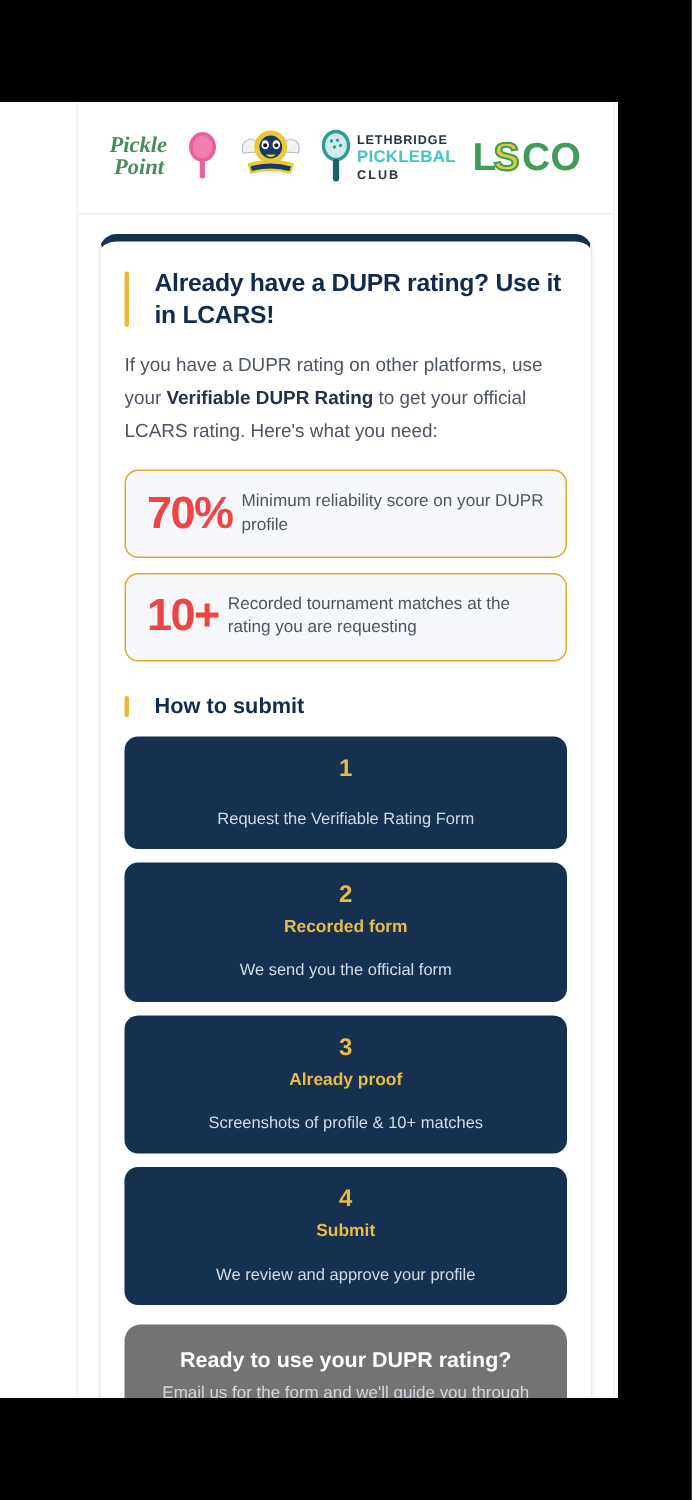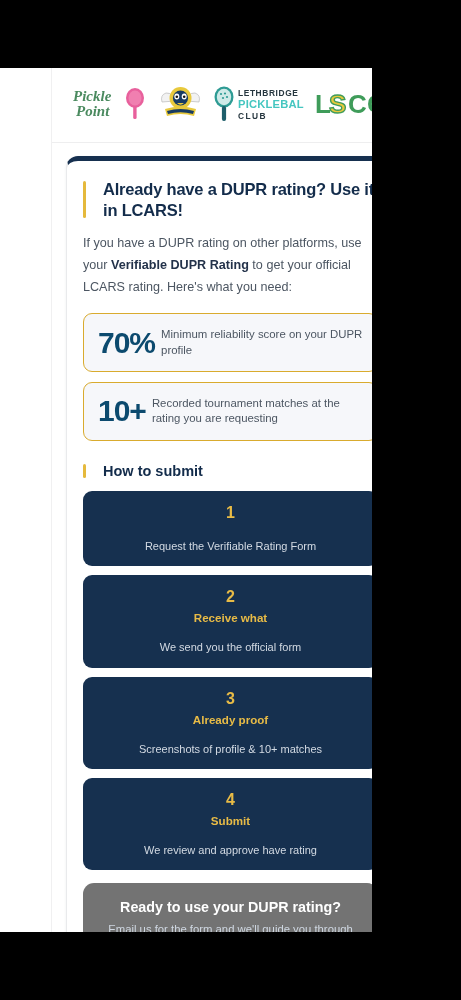--- a/index.html
+++ b/index.html
@@ -6,21 +6,21 @@
 
   html, body {
     width: 461px;
     height: 1000px;
     background: #000000;
     font-family: "Liberation Sans", sans-serif;
   }
 
   #viewport {
     position: relative;
-    width: 372px;
+    width: 412px;
     height: 1000px;
     background: #000000;
     overflow: hidden;
   }
 
   
   .chrome-bar {
     position: absolute;
     left: 0;
     width: 461px;
@@ -111,21 +111,21 @@
     gap: 2px;
     background: #f6f7fa;
     border: 1.5px solid #d9ab2e;
     border-radius: 9px;
     padding: 13px 14px;
     margin-bottom: 10px;
     min-height: 56px;
   }
   .req-box:last-child { margin-bottom: 0; }
   .req-num {
-    color: #0c4a6e;
+    color: #ef4444;
     font-size: 30px;
     font-weight: bold;
     line-height: 1;
     letter-spacing: -1px;
     flex: 0 0 auto;
   }
   .req-text {
     font-size: 11.4px;
     line-height: 1.35;
     color: #4c5662;
@@ -268,34 +268,34 @@
 
         <div class="steps">
 
           <div class="step">
             <div class="step-num">1</div>
             <div class="step-desc">Request the Verifiable Rating Form</div>
           </div>
 
           <div class="step">
             <div class="step-num">2</div>
-            <div class="step-title">Receive what</div>
+            <div class="step-title">Recorded form</div>
             <div class="step-desc">We send you the official form</div>
           </div>
 
           <div class="step">
             <div class="step-num">3</div>
             <div class="step-title">Already proof</div>
             <div class="step-desc">Screenshots of profile &amp; 10+ matches</div>
           </div>
 
           <div class="step">
             <div class="step-num">4</div>
             <div class="step-title">Submit</div>
-            <div class="step-desc">We review and approve have rating</div>
+            <div class="step-desc">We review and approve your profile</div>
           </div>
 
         </div>
 
         <div class="cta">
           <div class="cta-title">Ready to use your DUPR rating?</div>
           <div class="cta-sub">Email us for the form and we'll guide you through the process.</div>
 
         </div>
 

